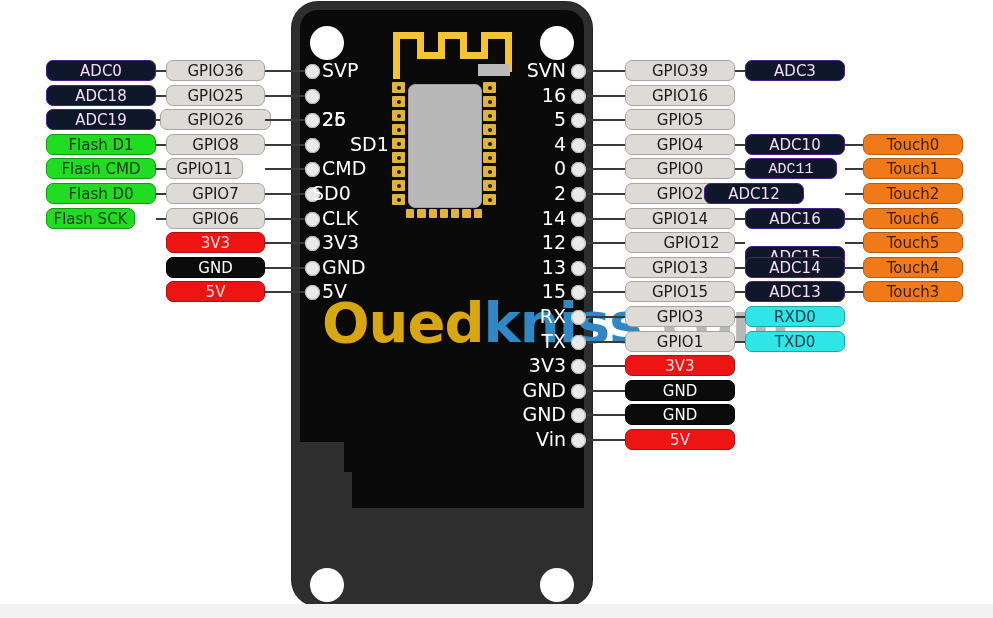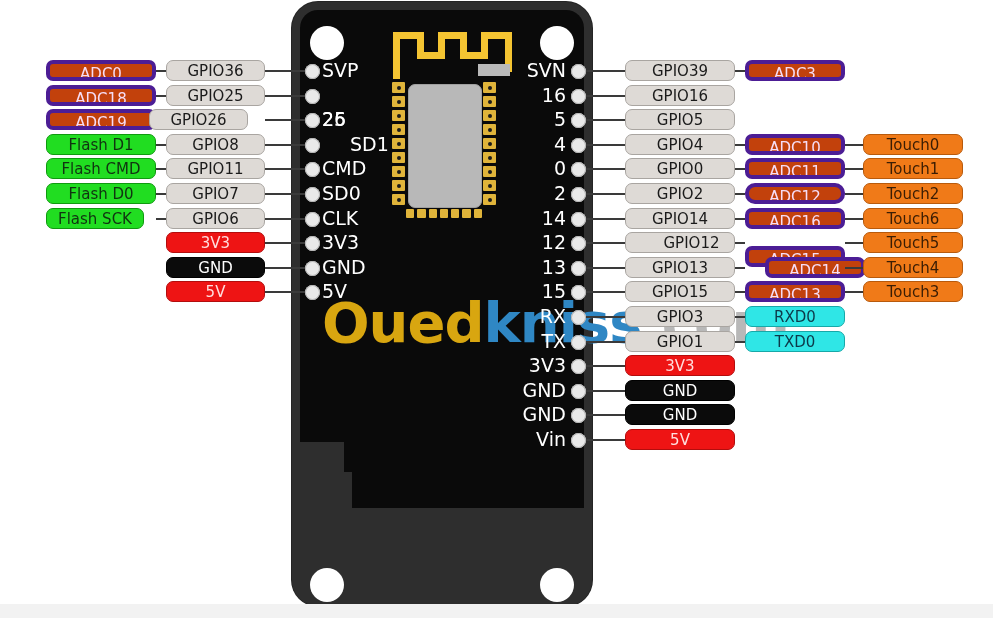--- a/index.html
+++ b/index.html
@@ -87,21 +87,21 @@
   
   .badge{
     position:absolute;height:21px;line-height:21px;
     border-radius:7px;text-align:center;
     font-size:15px;letter-spacing:0px;
     box-sizing:border-box;
     white-space:nowrap;
     overflow:hidden;
   }
   .b-gpio{background:#dedad6;border:1px solid #a9a5a1;color:#1a1a1a;}
-  .b-adc {background:#c2410c;border:4px solid #4c1d95;color:#f6ddf6;}
+  .b-adc {background:#0f172a;border:1px solid #4c1d95;color:#f6ddf6;}
   .b-flash{background:#21dd21;border:1px solid #0f9a0f;color:#113311;}
   .b-touch{background:#f07a18;border:1px solid #b85a0c;color:#3a1d04;}
   .b-uart{background:#2fe6e6;border:1px solid #17a8a8;color:#0d3a4a;}
   .b-vcc {background:#ee1414;border:1px solid #b30d0d;color:#ffdede;}
   .b-gnd {background:#0b0b0b;border:1px solid #000000;color:#ffffff;}
 
   
   .wire{position:absolute;height:2px;background:#3a3a3a;}
 
   
@@ -202,43 +202,43 @@
       <div class="hole" style="left: 305px; top: 64px;"></div>
       <div class="pinlabel" style="top: 61px; left: 322px;">SVP</div>
       <div class="badge b-adc" style="left: 46px; top: 85px; width: 110px;">ADC18</div>
       <div class="wire" style="left: 156px; top: 95px; width: 10px;"></div>
       <div class="badge b-gpio" style="left: 166px; top: 85px; width: 99px;">GPIO25</div>
       <div class="wire" style="left: 265px; top: 95px; width: 40px;"></div>
       <div class="hole" style="left: 305px; top: 89px;"></div>
       <div class="pinlabel" style="top: 86px; left: 322px; margin-top: 24px;">25</div>
       <div class="badge b-adc" style="left: 46px; top: 109px; width: 110px;">ADC19</div>
       <div class="wire" style="left: 156px; top: 119px; width: 10px;"></div>
-      <div class="badge b-gpio" style="left: 149px; top: 109px; width: 99px;">GPIO26</div>
+      <div class="badge b-gpio" style="left: 160px; top: 109px; width: 111px;">GPIO26</div>
       <div class="wire" style="left: 265px; top: 119px; width: 40px;"></div>
       <div class="hole" style="left: 305px; top: 113px;"></div>
       <div class="pinlabel" style="top: 110px; left: 322px;">26</div>
       <div class="badge b-flash" style="left: 46px; top: 134px; width: 110px;">Flash D1</div>
       <div class="wire" style="left: 156px; top: 144px; width: 10px;"></div>
       <div class="badge b-gpio" style="left: 166px; top: 134px; width: 99px;">GPIO8</div>
       <div class="wire" style="left: 265px; top: 144px; width: 40px;"></div>
       <div class="hole" style="left: 305px; top: 138px;"></div>
       <div class="pinlabel" style="top: 135px; left: 322px; margin-left: 28px;">SD1</div>
       <div class="badge b-flash" style="left: 46px; top: 158px; width: 110px;">Flash CMD</div>
       <div class="wire" style="left: 156px; top: 168px; width: 10px;"></div>
-      <div class="badge b-gpio" style="left: 166px; top: 158px; width: 99px; border-radius: 7px;">GPIO11</div>
+      <div class="badge b-gpio" style="left: 166px; top: 158px; width: 77px; border-radius: 7px;">GPIO11</div>
       <div class="wire" style="left: 265px; top: 168px; width: 40px;"></div>
       <div class="hole" style="left: 305px; top: 162px;"></div>
       <div class="pinlabel" style="top: 159px; left: 322px;">CMD</div>
       <div class="badge b-flash" style="left: 46px; top: 183px; width: 110px;">Flash D0</div>
       <div class="wire" style="left: 156px; top: 193px; width: 10px;"></div>
       <div class="badge b-gpio" style="left: 166px; top: 183px; width: 99px;">GPIO7</div>
       <div class="wire" style="left: 265px; top: 193px; width: 40px;"></div>
       <div class="hole" style="left: 305px; top: 187px;"></div>
-      <div class="pinlabel" style="top: 184px; left: 322px;">SD0</div>
-      <div class="badge b-flash" style="left: 46px; top: 208px; width: 98px;">Flash SCK</div>
+      <div class="pinlabel" style="top: 184px; left: 312px;">SD0</div>
+      <div class="badge b-flash" style="left: 46px; top: 208px; width: 89px;">Flash SCK</div>
       <div class="wire" style="left: 156px; top: 218px; width: 10px;"></div>
       <div class="badge b-gpio" style="left: 166px; top: 208px; width: 99px;">GPIO6</div>
       <div class="wire" style="left: 265px; top: 218px; width: 40px;"></div>
       <div class="hole" style="left: 305px; top: 212px;"></div>
       <div class="pinlabel" style="top: 209px; left: 322px;">CLK</div>
       <div class="badge b-vcc" style="left: 166px; top: 232px; width: 99px;">3V3</div>
       <div class="wire" style="left: 265px; top: 242px; width: 40px;"></div>
       <div class="hole" style="left: 305px; top: 236px;"></div>
       <div class="pinlabel" style="top: 233px; left: 322px;">3V3</div>
       <div class="badge b-gnd" style="left: 166px; top: 257px; width: 99px;">GND</div>
@@ -271,29 +271,29 @@
       <div class="badge b-gpio" style="left: 625px; top: 134px; width: 110px;">GPIO4</div>
       <div class="wire" style="left: 735px; top: 144px; width: 10px;"></div>
       <div class="badge b-adc" style="left: 745px; top: 134px; width: 100px;">ADC10</div>
       <div class="wire" style="left: 845px; top: 144px; width: 18px;"></div>
       <div class="badge b-touch" style="left: 863px; top: 134px; width: 100px;">Touch0</div>
       <div class="pinlabel" style="top: 159px; right: 427px;">0</div>
       <div class="hole" style="left: 571px; top: 162px;"></div>
       <div class="wire" style="left: 586px; top: 168px; width: 39px;"></div>
       <div class="badge b-gpio" style="left: 625px; top: 158px; width: 110px;">GPIO0</div>
       <div class="wire" style="left: 735px; top: 168px; width: 10px;"></div>
-      <div class="badge b-adc" style="left: 745px; top: 158px; width: 100px;">ADC11</div>
+      <div class="badge b-adc" style="left: 745px; top: 158px; width: 92px; font-family: Liberation Mono, monospace;">ADC11</div>
       <div class="wire" style="left: 845px; top: 168px; width: 18px;"></div>
       <div class="badge b-touch" style="left: 863px; top: 158px; width: 100px;">Touch1</div>
       <div class="pinlabel" style="top: 184px; right: 427px;">2</div>
       <div class="hole" style="left: 571px; top: 187px;"></div>
       <div class="wire" style="left: 586px; top: 193px; width: 39px;"></div>
       <div class="badge b-gpio" style="left: 625px; top: 183px; width: 110px;">GPIO2</div>
       <div class="wire" style="left: 735px; top: 193px; width: 10px;"></div>
-      <div class="badge b-adc" style="left: 745px; top: 183px; width: 100px; border-radius: 10px;">ADC12</div>
+      <div class="badge b-adc" style="left: 704px; top: 183px; width: 100px;">ADC12</div>
       <div class="wire" style="left: 845px; top: 193px; width: 18px;"></div>
       <div class="badge b-touch" style="left: 863px; top: 183px; width: 100px;">Touch2</div>
       <div class="pinlabel" style="top: 209px; right: 427px;">14</div>
       <div class="hole" style="left: 571px; top: 212px;"></div>
       <div class="wire" style="left: 586px; top: 218px; width: 39px;"></div>
       <div class="badge b-gpio" style="left: 625px; top: 208px; width: 110px;">GPIO14</div>
       <div class="wire" style="left: 735px; top: 218px; width: 10px;"></div>
       <div class="badge b-adc" style="left: 745px; top: 208px; width: 100px;">ADC16</div>
       <div class="wire" style="left: 845px; top: 218px; width: 18px;"></div>
       <div class="badge b-touch" style="left: 863px; top: 208px; width: 100px;">Touch6</div>
@@ -303,21 +303,21 @@
       <div class="badge b-gpio" style="left: 625px; top: 232px; width: 110px; padding-left: 23px;">GPIO12</div>
       <div class="wire" style="left: 735px; top: 242px; width: 10px;"></div>
       <div class="badge b-adc" style="left: 745px; top: 246px; width: 100px;">ADC15</div>
       <div class="wire" style="left: 845px; top: 242px; width: 18px;"></div>
       <div class="badge b-touch" style="left: 863px; top: 232px; width: 100px;">Touch5</div>
       <div class="pinlabel" style="top: 258px; right: 427px;">13</div>
       <div class="hole" style="left: 571px; top: 261px;"></div>
       <div class="wire" style="left: 586px; top: 267px; width: 39px;"></div>
       <div class="badge b-gpio" style="left: 625px; top: 257px; width: 110px;">GPIO13</div>
       <div class="wire" style="left: 735px; top: 267px; width: 10px;"></div>
-      <div class="badge b-adc" style="left: 745px; top: 257px; width: 100px; margin-left: 20px;">ADC14</div>
+      <div class="badge b-adc" style="left: 745px; top: 257px; width: 100px;">ADC14</div>
       <div class="wire" style="left: 845px; top: 267px; width: 18px;"></div>
       <div class="badge b-touch" style="left: 863px; top: 257px; width: 100px;">Touch4</div>
       <div class="pinlabel" style="top: 282px; right: 427px;">15</div>
       <div class="hole" style="left: 571px; top: 285px;"></div>
       <div class="wire" style="left: 586px; top: 291px; width: 39px;"></div>
       <div class="badge b-gpio" style="left: 625px; top: 281px; width: 110px;">GPIO15</div>
       <div class="wire" style="left: 735px; top: 291px; width: 10px;"></div>
       <div class="badge b-adc" style="left: 745px; top: 281px; width: 100px;">ADC13</div>
       <div class="wire" style="left: 845px; top: 291px; width: 18px;"></div>
       <div class="badge b-touch" style="left: 863px; top: 281px; width: 100px;">Touch3</div>

